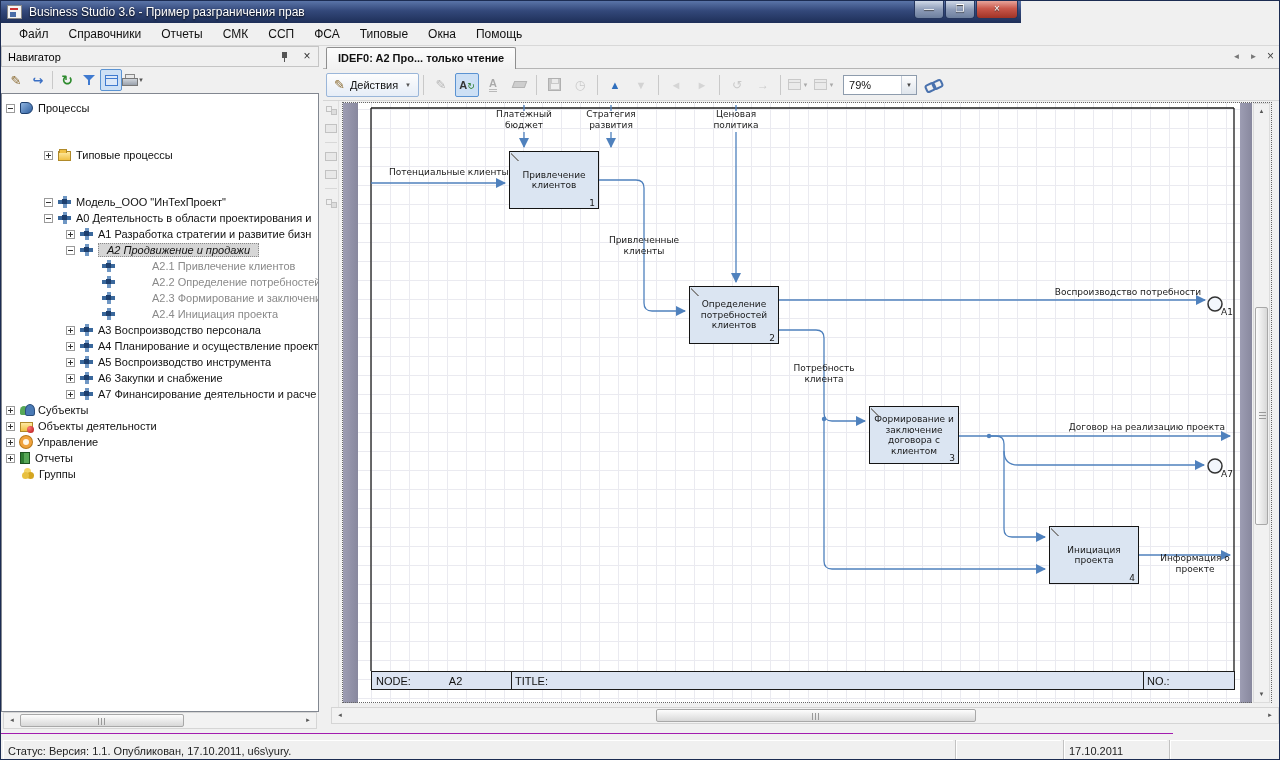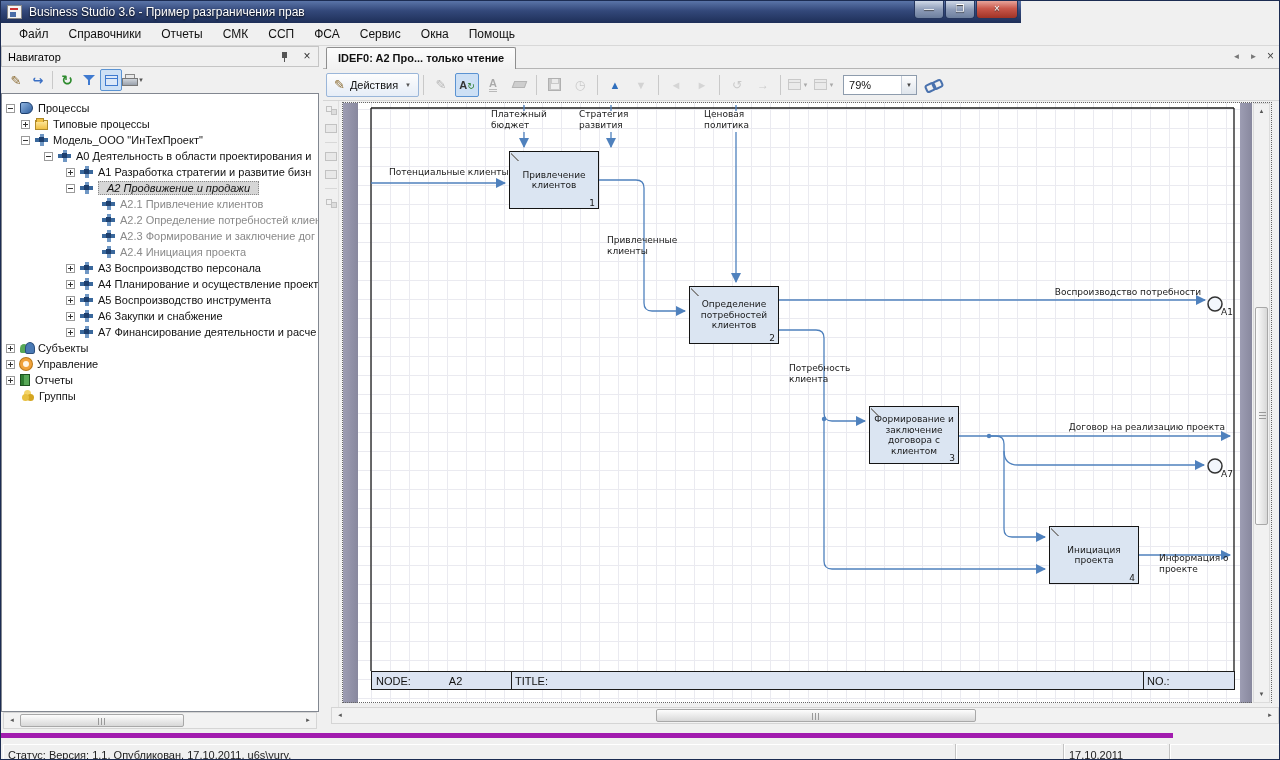--- a/index.html
+++ b/index.html
@@ -45,42 +45,42 @@
   .winico { width:13px; height:11px; border:1px solid #3f7ad0; background:#dce8f8; position:relative; }
   .winico::before { content:""; position:absolute; left:0; top:2px; right:0; height:1px; background:#3f7ad0; }
   .ntb.framed { border:1px solid #5b93d2; background:#cde0f5; border-radius:2px; }
   .printer { position:relative; width:14px; height:12px; }
   .printer::before { content:""; position:absolute; left:3px; top:0; width:8px; height:4px; background:#e8e8e8; border:1px solid #888; }
   .printer::after { content:""; position:absolute; left:0; top:4px; width:14px; height:6px; background:linear-gradient(#cfd4db,#9aa1ac); border:1px solid #777; }
   .dd { font-size:6px; color:#555; margin-left:2px; }
 
   .nav-tree { position:absolute; left:0; top:47px; width:318px; height:619px; background:#fff; border:1px solid #828790; overflow:hidden; padding-top:6px; }
   .trow { display:flex; align-items:center; height:16px; font-size:11px; color:#111; white-space:nowrap; overflow:hidden; }
-  .lvl0 { padding-left:4px; } .lvl0n { padding-left:19px; } .lvl1 { padding-left:19px; } .lvl2 { padding-left:42px; } .lvl3 { padding-left:64px; } .lvl4 { padding-left:100px; }
+  .lvl0 { padding-left:4px; } .lvl0n { padding-left:19px; } .lvl1 { padding-left:42px;margin-top:31px; } .lvl2 { padding-left:42px; } .lvl3 { padding-left:64px; } .lvl4 { padding-left:100px; }
   .exp { width:9px; height:9px; border:1px solid #9b9b9b; background:#fff; margin-right:5px; flex:none; position:relative; }
   .exp::before { content:""; position:absolute; left:1px; right:1px; top:3px; height:1px; background:#333; }
   .exp.plus::after { content:""; position:absolute; top:1px; bottom:1px; left:3px; width:1px; background:#333; }
   .ti { width:13px; height:12px; flex:none; margin-right:5px; position:relative; }
   .ti.proc { background:linear-gradient(135deg,#8fb4e0,#2d5e9e); border:1px solid #1d3f6e; border-radius:2px 6px 6px 2px; }
   .ti.folder { background:linear-gradient(#ffe9a0,#f0c044); border:1px solid #b08a2a; margin-top:2px; height:10px; }
   .ti.folder::before { content:""; position:absolute; left:0; top:-3px; width:6px; height:3px; background:#f0c044; border:1px solid #b08a2a; border-bottom:none; }
   .ti.act { background:
       linear-gradient(#3a689c,#3a689c) center/13px 4px no-repeat,
       linear-gradient(#6f97c4,#6f97c4) center/4px 12px no-repeat; }
   .ti.act::before { content:""; position:absolute; left:4px; top:3px; width:5px; height:5px; background:#1d3f6e; }
   .ti.subj::before { content:""; position:absolute; left:0; top:2px; width:8px; height:9px; border-radius:50% 50% 20% 20%; background:#57a857; }
   .ti.subj::after { content:""; position:absolute; left:5px; top:0; width:8px; height:10px; border-radius:50% 50% 20% 20%; background:#4a7ab5; border:1px solid #2c4f7d; }
   .ti.obj { background:linear-gradient(#ffe9a0,#f0c044); border:1px solid #b08a2a; margin-top:2px; height:10px; }
   .ti.obj::after { content:""; position:absolute; right:-2px; bottom:-2px; width:7px; height:7px; border-radius:50%; background:radial-gradient(circle at 30% 30%,#f77,#b01010); }
   .ti.mgmt { width:12px; height:12px; border-radius:50%; border:3px solid #f0a23c; background:#fff7e8; box-shadow:0 0 0 1px #b87818; }
   .ti.rep { width:10px; background:linear-gradient(90deg,#2e7d32 3px,#57a857 3px); border:1px solid #1d5220; }
   .ti.grp::before { content:""; position:absolute; left:1px; top:4px; width:7px; height:7px; border-radius:50%; background:#e8c040; box-shadow:5px 0 0 #d4a520, 2px -4px 0 #f4d468; }
   .tlabel { overflow:hidden; }
   .tlabel.sel { background:#d6d6d6; border:1px dotted #8a8a8a; font-style:italic; padding:0 8px; }
-  .dim { color:#8a8a8a; }
+  .dim { color:#8a8a8a;gap:32px; }
 
   .nav-hscroll { position:absolute; left:2px; top:666px; width:314px; height:17px; background:#f2f2f2; border:1px solid #d5d5d5; }
   .sbtn { position:absolute; top:0; width:16px; height:15px; font-size:6px; color:#555; text-align:center; line-height:15px; }
   .hthumb { position:absolute; top:1px; height:13px; background:linear-gradient(#fdfdfd,#d8d8d8); border:1px solid #a8a8a8; border-radius:2px; }
   .grip { position:absolute; left:50%; top:3px; width:9px; height:7px; margin-left:-4px;
     background:repeating-linear-gradient(90deg,#999 0 1px,transparent 1px 3px); }
 
   
   #editor { position:absolute; left:322px; top:45px; width:958px; height:687px; background:#f0f0f0; }
   .tabbar { position:absolute; left:0; top:0; width:958px; height:23px; border-bottom:1px solid #b5b5b5; }
@@ -139,42 +139,42 @@
   #wires { position:absolute; left:0; top:0; width:942px; height:606px; pointer-events:none; }
 
   .dbox { position:absolute; width:90px; height:58px; background:#dbe5f2; border:1px solid #141414;
     display:flex; align-items:center; justify-content:center; text-align:center;
     font-size:9px; line-height:10.5px; color:#1a1a1a; padding:2px 3px; font-family:"DejaVu Sans",sans-serif; }
   .dbox::before { content:""; position:absolute; left:1px; top:1px; width:8px; height:8px;
     background:linear-gradient(45deg,transparent 42%,#8a8a8a 42% 56%,transparent 56%); }
   .dbox .num { position:absolute; right:3px; bottom:0; font-size:9px; }
   .b1 { left:170px; top:50px; } .b2 { left:350px; top:185px; } .b3 { left:530px; top:305px; } .b4 { left:710px; top:425px; }
 
-  .dlab { position:absolute; font-size:9px; line-height:11px; text-align:left; color:#1a1a1a; font-family:"DejaVu Sans",sans-serif; }
+  .dlab { position:absolute; font-size:9px; line-height:11px; text-align:center; color:#1a1a1a; font-family:"DejaVu Sans",sans-serif; }
   .dlab.r { text-align:right; white-space:nowrap; }
   .dlab.nw { white-space:nowrap; text-align:left; }
 
   .nodebar { position:absolute; left:32px; top:570px; width:864px; height:19px; background:#dce4f2; border:1px solid #1c1c1c;
     display:flex; font-size:11px; color:#111; align-items:stretch; }
   .nb1 { width:140px; border-right:1px solid #1c1c1c; display:flex; align-items:center; padding-left:4px; }
   .nb1 .v { margin-left:38px; }
   .nb2 { flex:1; border-right:1px solid #1c1c1c; display:flex; align-items:center; padding-left:3px; }
   .nb2 .v { flex:1; text-align:center; }
   .nb3 { width:90px; display:flex; align-items:center; padding-left:3px; }
 
   .vscroll { position:absolute; left:914px; top:2px; width:17px; height:600px; background:#f1f1f1; border:1px solid #dcdcdc; }
   .vbtn { position:absolute; left:0; width:15px; height:15px; font-size:6px; color:#555; text-align:center; line-height:15px; }
   .vthumb { position:absolute; left:1px; top:203px; width:13px; height:218px; background:linear-gradient(90deg,#fdfdfd,#d8d8d8); border:1px solid #a8a8a8; border-radius:2px; }
   .vthumb .vgrip { position:absolute; left:3px; top:50%; margin-top:-4px; width:7px; height:8px;
     background:repeating-linear-gradient(#999 0 1px,transparent 1px 3px); }
 
   .e-hscroll { position:absolute; left:8px; top:661px; width:948px; height:17px; background:#f2f2f2; border:1px solid #d5d5d5; }
 
   
-  #statusbar { position:absolute; left:0; top:732px; width:1172px; height:28px; background:#f0f0f0; border-top:5px solid #a21caf; }
+  #statusbar { position:absolute; left:0; top:732px; width:1172px; height:28px; background:#f0f0f0; border-top:1px solid #a21caf; }
   .scell { position:absolute; top:6px; height:21px; font-size:11px; color:#222; display:flex; align-items:center; padding-left:5px;
     border-left:1px solid #c2c2c2; box-shadow:inset 1px 1px 0 #fff; }
   .scell.first { border-left:none; left:2px; width:950px; }
   .sc2 { left:954px; width:106px; } .sc3 { left:1062px; width:104px; } .sc4 { left:1168px; width:110px; }
 </style>
 </head>
 <body>
 
 <div id="window">
 
@@ -188,21 +188,21 @@
     </span>
   </div>
 
   <div class="menubar">
     <span class="menu-item">Файл</span>
     <span class="menu-item">Справочники</span>
     <span class="menu-item">Отчеты</span>
     <span class="menu-item">СМК</span>
     <span class="menu-item">ССП</span>
     <span class="menu-item">ФСА</span>
-    <span class="menu-item">Сервис</span>
+    <span class="menu-item">Типовые</span>
     <span class="menu-item">Окна</span>
     <span class="menu-item">Помощь</span>
   </div>
 
   <div id="navigator">
     <div class="nav-header">
       <span>Навигатор</span>
       <span class="sp"></span>
       <span class="pin"></span>
       <span class="nav-close">×</span>
@@ -299,20 +299,25 @@
         </div>
       <div class="trow lvl3">
         <span class="exp plus"></span>
           <span class="ti act"></span>
         <span class="tlabel">A7 Финансирование деятельности и расче</span>
         </div>
       <div class="trow lvl0">
         <span class="exp plus"></span>
           <span class="ti subj"></span>
         <span class="tlabel">Субъекты</span>
+        </div>
+      <div class="trow lvl0">
+        <span class="exp plus"></span>
+          <span class="ti obj"></span>
+        <span class="tlabel">Объекты деятельности</span>
         </div>
       <div class="trow lvl0">
         <span class="exp plus"></span>
           <span class="ti mgmt"></span>
         <span class="tlabel">Управление</span>
         </div>
       <div class="trow lvl0">
         <span class="exp plus"></span>
           <span class="ti rep"></span>
         <span class="tlabel">Отчеты</span>

